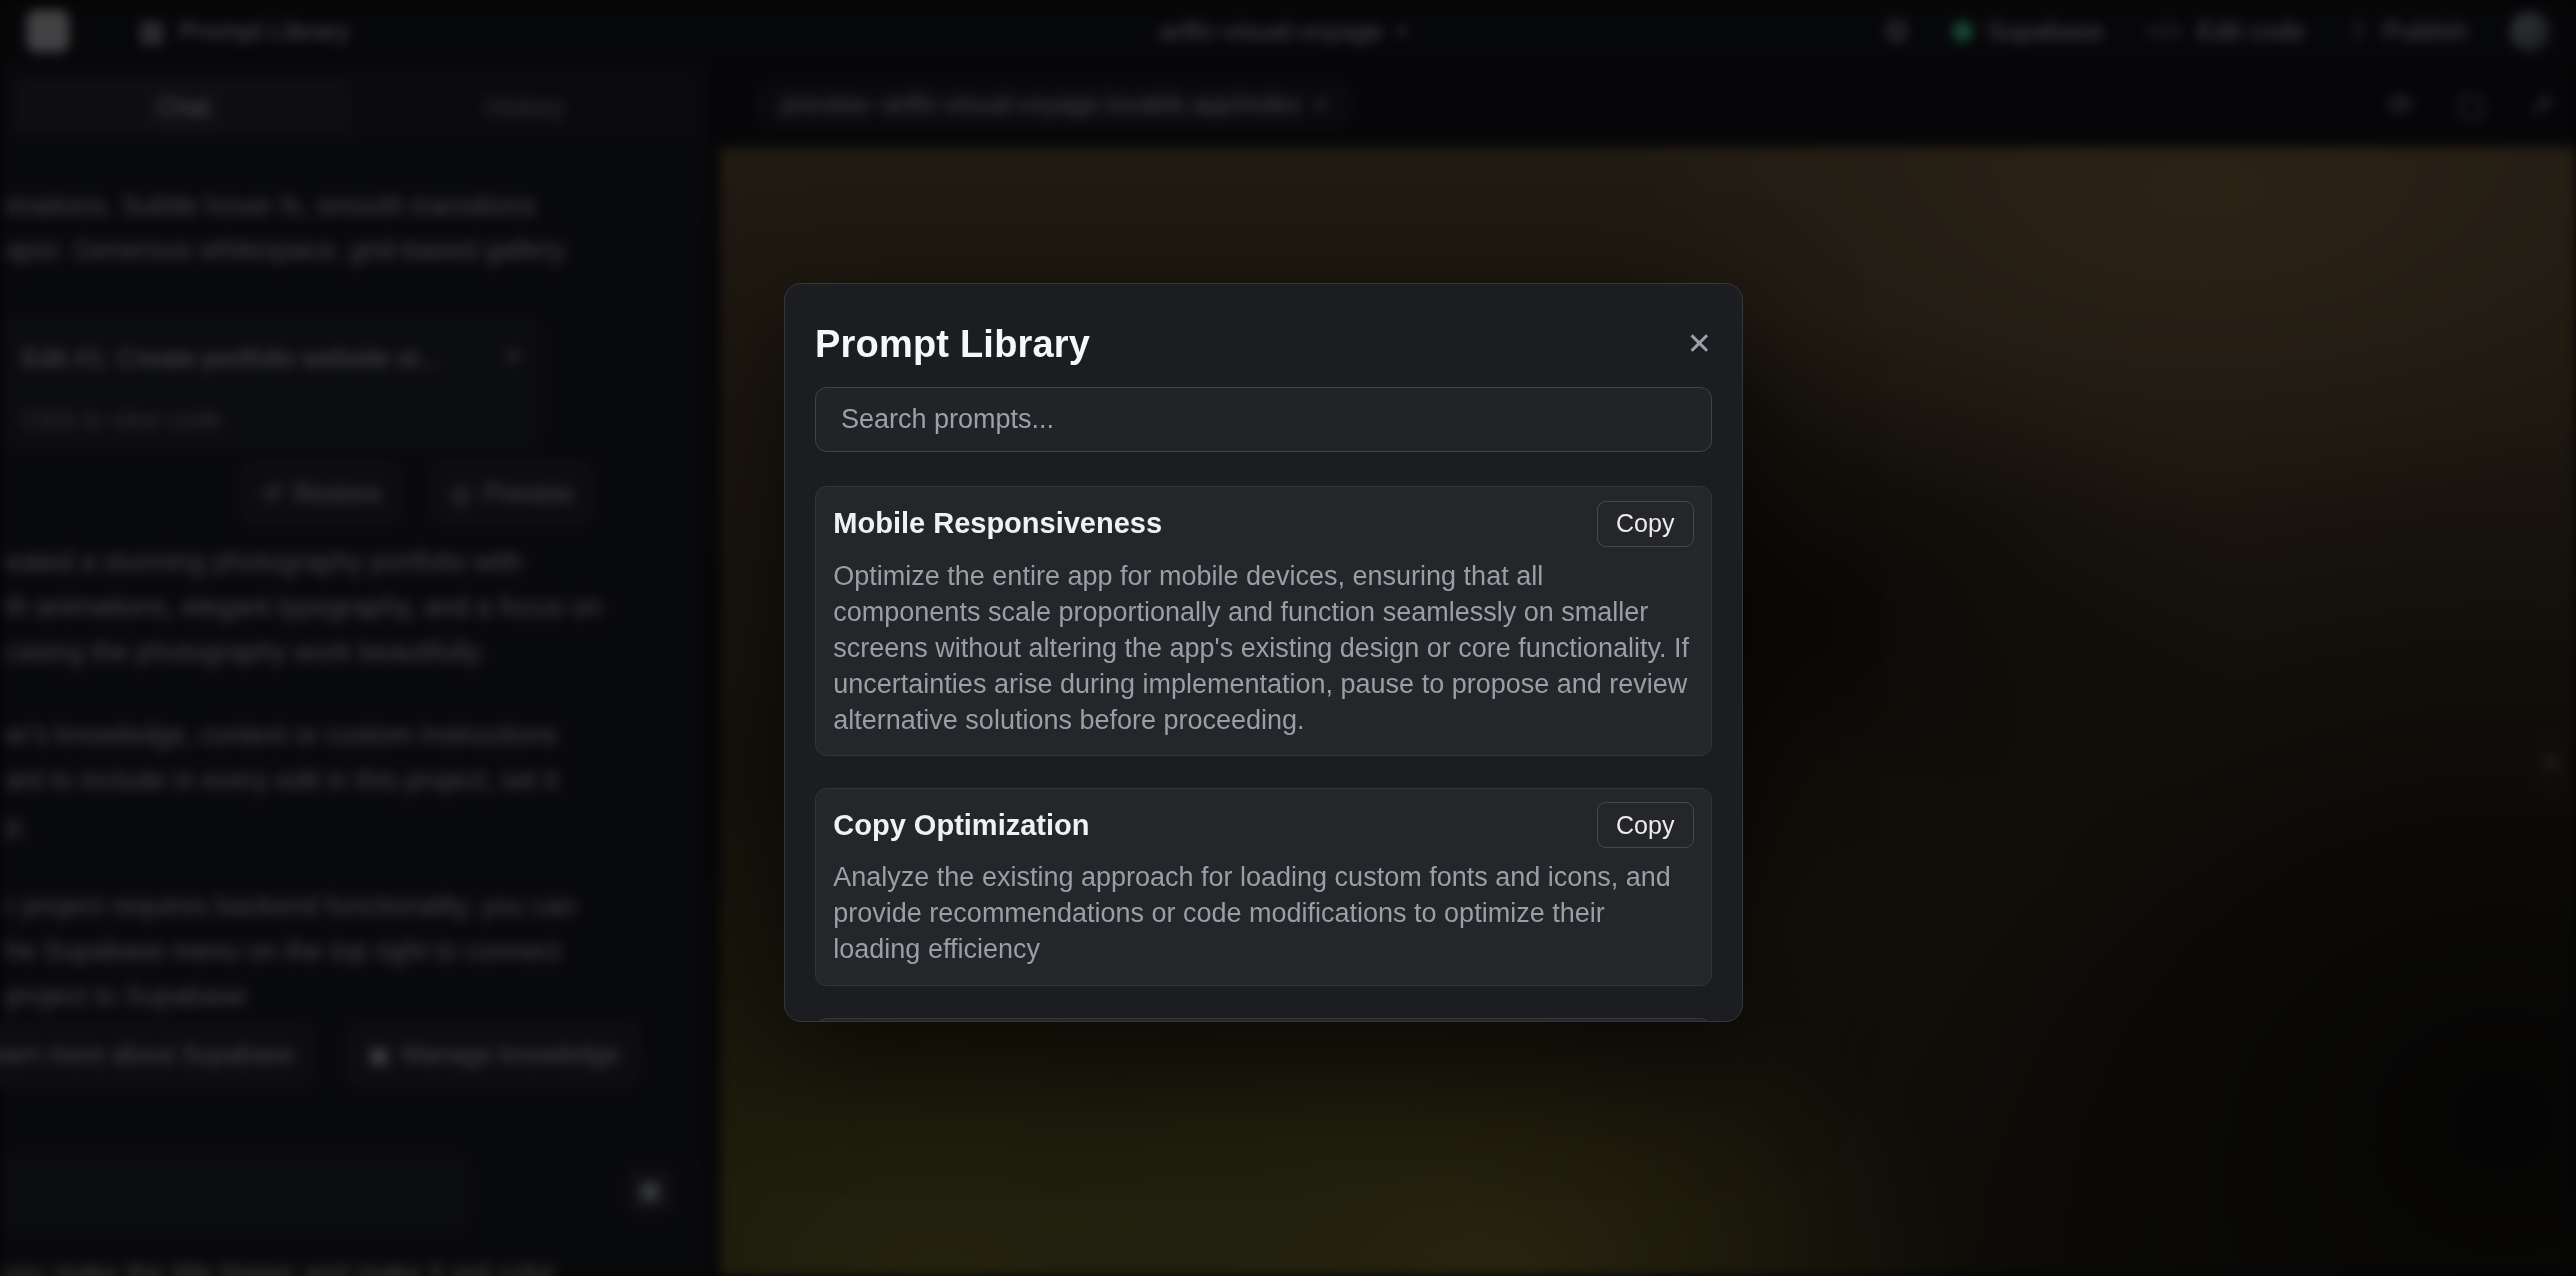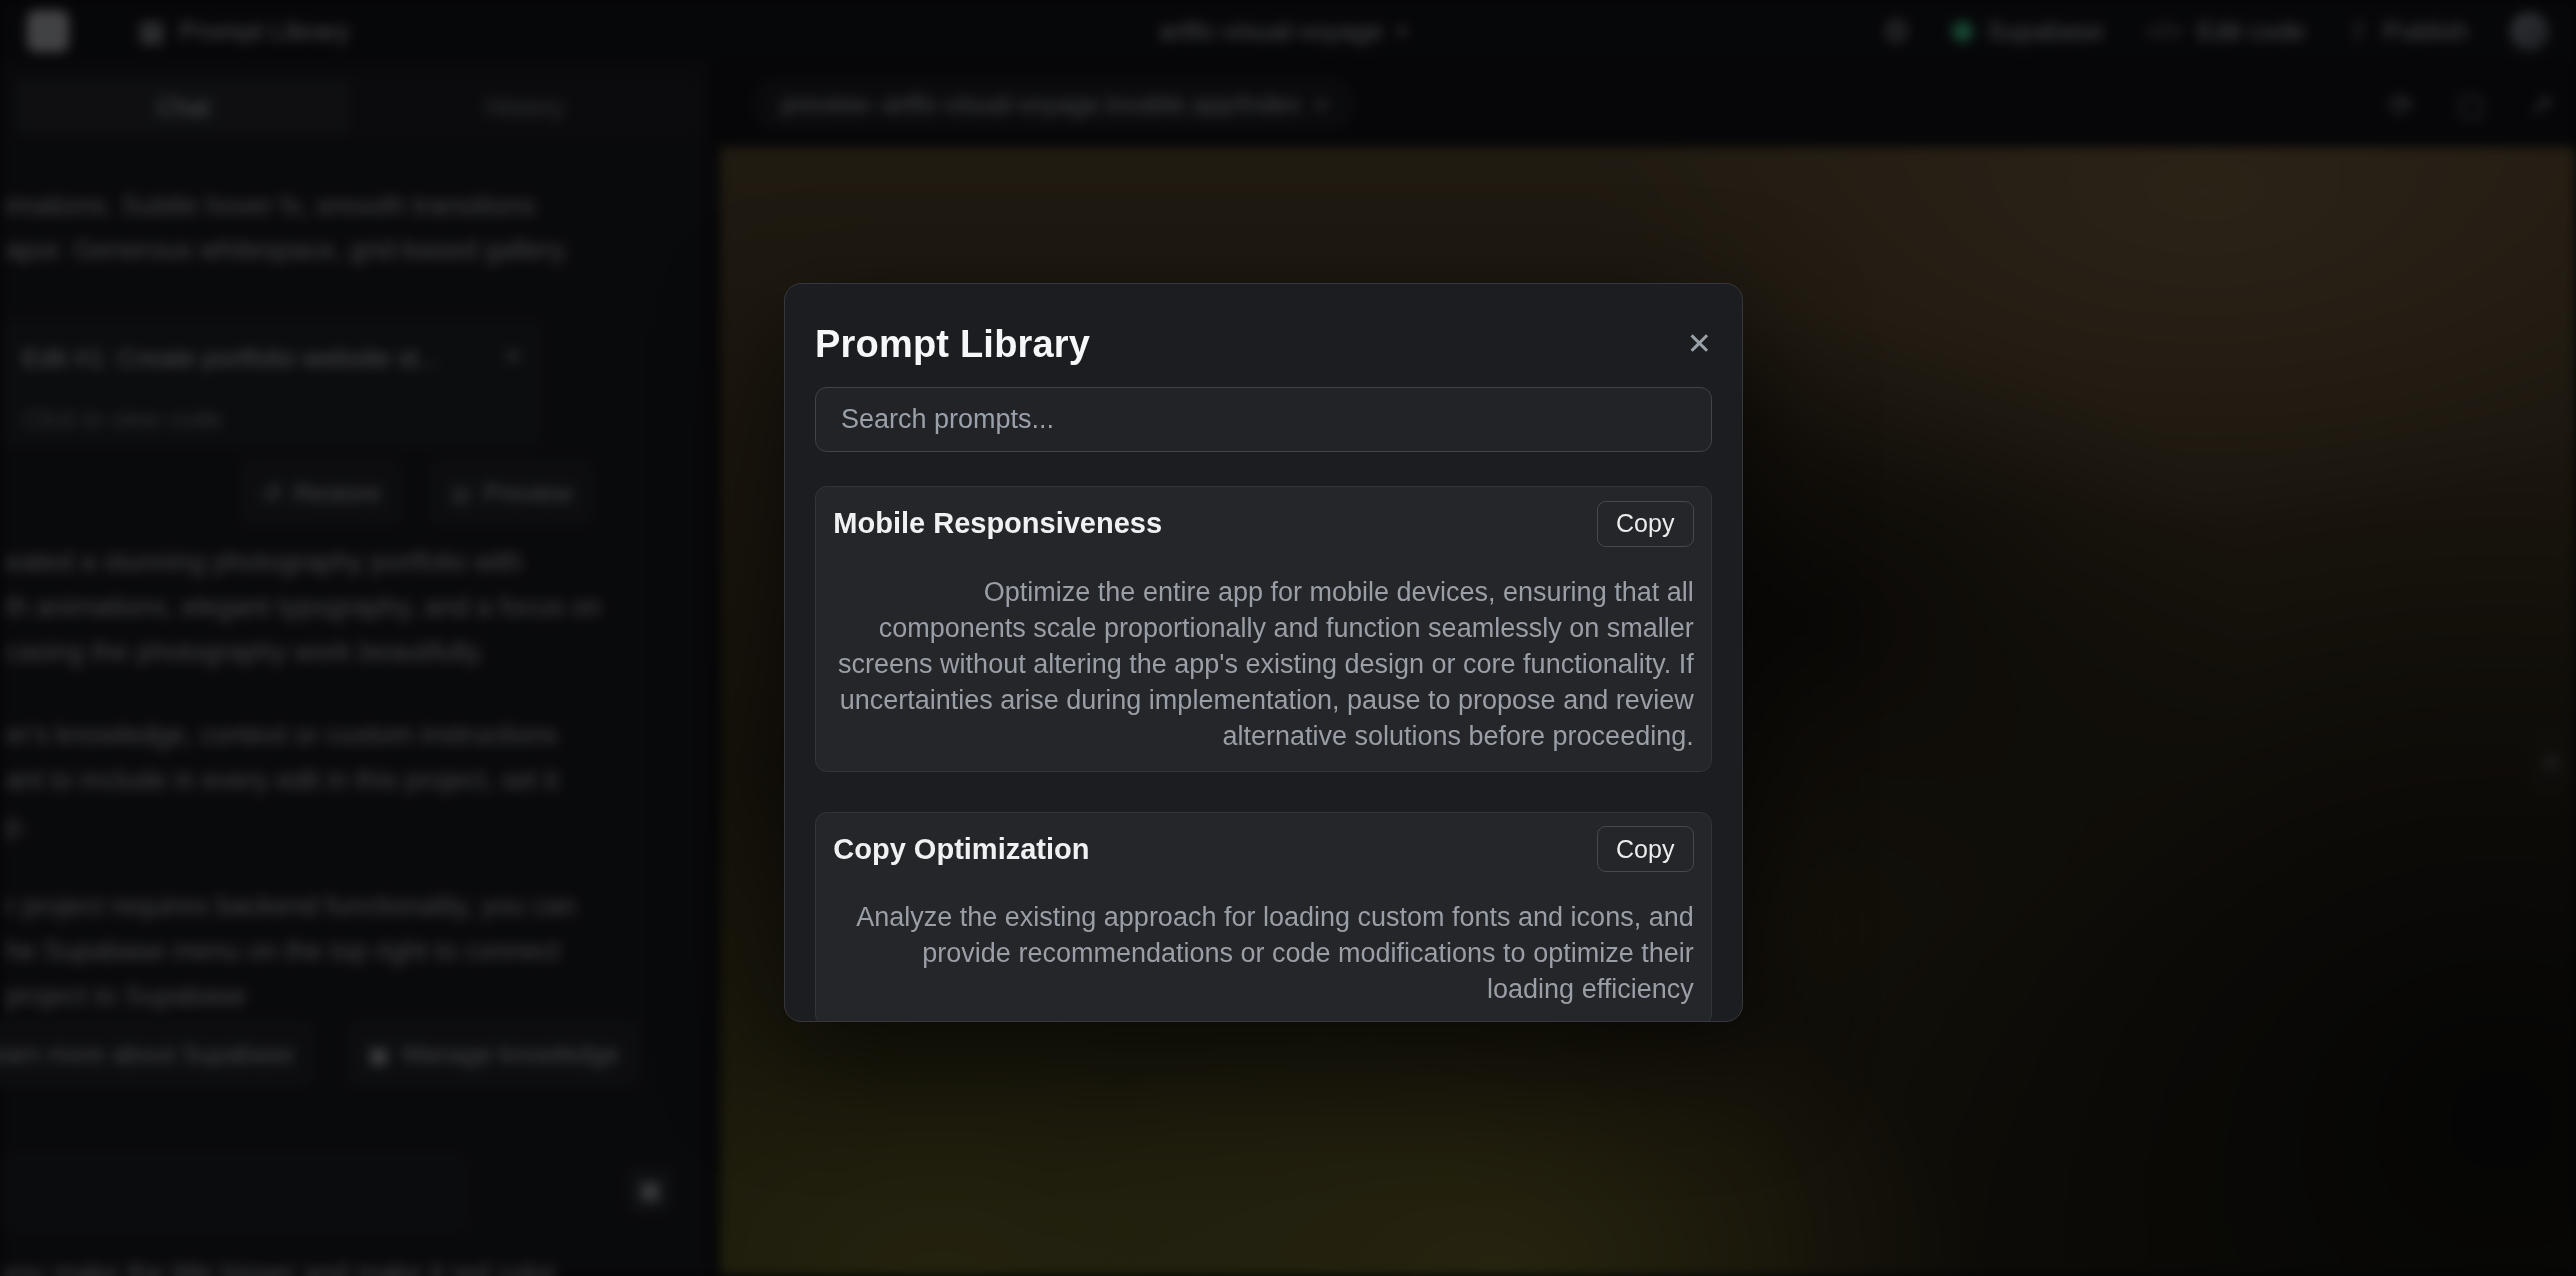--- a/index.html
+++ b/index.html
@@ -66,28 +66,28 @@
   .modal{position:absolute;left:784px;top:283px;width:959px;height:739px;box-sizing:border-box;
          background:#1b1d20;border:1px solid #36383d;border-radius:17.3px;padding:39px 30px;
          box-shadow:0 39px 116px rgba(0,0,0,.65);overflow:hidden;color:#e8e9eb;}
   .modal-head{display:flex;align-items:center;justify-content:space-between;height:42px;}
   .modal-title{font-size:38px;font-weight:600;color:#f6f7f8;letter-spacing:0.2px;}
   .close-btn{background:none;border:none;color:#9aa0a8;font-size:30px;line-height:1;cursor:pointer;padding:0;}
   .search{margin-top:22px;width:100%;height:65px;box-sizing:border-box;background:#212327;
           border:1px solid #41444a;border-radius:11.6px;padding:0 25px;font-size:27px;color:#e6e7e9;outline:none;
           font-family:"Liberation Sans","DejaVu Sans",sans-serif;}
   .search::placeholder{color:#9ba1ab;}
-  .cards{margin-top:34px;display:flex;flex-direction:column;gap:40px;}
+  .cards{margin-top:34px;display:flex;flex-direction:column;gap:32px;}
   .card{background:#242629;border:1px solid #323539;border-radius:11.6px;padding:13.5px 17.3px 17.3px;box-sizing:border-box;}
   .card-head{display:flex;align-items:center;justify-content:space-between;height:46px;}
   .card-title{font-size:29px;font-weight:600;color:#f0f1f3;}
   .copy-btn{height:46px;padding:0 18.3px;font-size:25px;color:#ececee;background:transparent;
             border:1px solid #47494e;border-radius:8.7px;cursor:pointer;
             font-family:"Liberation Sans","DejaVu Sans",sans-serif;text-align:center;}
-  .card-desc{margin-top:27px;font-size:27px;line-height:36px;color:#9a9ea6;text-align:right;}
+  .card-desc{margin-top:11px;font-size:27px;line-height:36px;color:#9a9ea6;}
   .peek-card{height:21px;background:#232528;border:1px solid #35373b;border-bottom:none;
              border-radius:11.6px 11.6px 0 0;}
 </style>
 </head>
 <body>
 
 <div id="app">
 
   <div class="backdrop">
 

